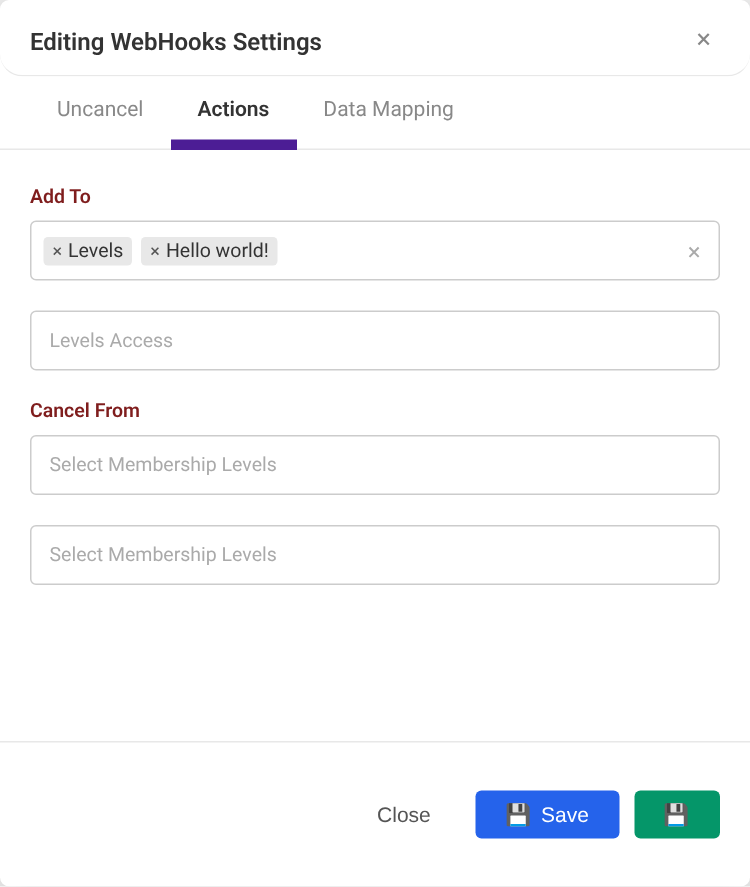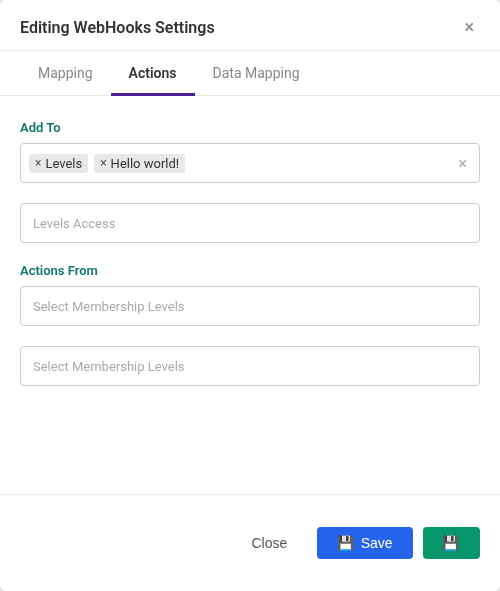--- a/index.html
+++ b/index.html
@@ -20,20 +20,21 @@
       display: flex;
       flex-direction: column;
       overflow: hidden;
     }
     .modal-header {
       display: flex;
       align-items: center;
       justify-content: space-between;
       padding: 16px 20px 12px 20px;
       border-bottom: 1px solid #e8e8e8;
+      border-radius: 15px;
     }
     .modal-title {
       font-size: 16px;
       font-weight: 600;
       color: #333;
     }
     .close-icon {
       font-size: 18px;
       color: #888;
       cursor: pointer;
@@ -49,38 +50,38 @@
       padding: 14px 18px 12px 18px;
       font-size: 14px;
       color: #888;
       cursor: pointer;
       border-bottom: 3px solid transparent;
       margin-bottom: -1px;
     }
     .tab.active {
       color: #333;
       font-weight: 600;
-      border-bottom: 3px solid #4c1d95;
+      border-bottom: 7px solid #4c1d95;
     }
     .modal-body {
       padding: 24px 20px 16px 20px;
       flex: 1;
       display: flex;
       flex-direction: column;
       gap: 20px;
     }
     .field-group {
       display: flex;
       flex-direction: column;
       gap: 8px;
     }
     .field-label {
       font-size: 13px;
       font-weight: 600;
-      color: #0f766e;
+      color: #7f1d1d;
     }
     .tags-input {
       border: 1px solid #ccc;
       border-radius: 4px;
       padding: 6px 8px;
       min-height: 40px;
       display: flex;
       align-items: center;
       gap: 6px;
       flex-wrap: wrap;
@@ -161,21 +162,21 @@
 
 <div class="modal">
 
   <div class="modal-header">
     <span class="modal-title">Editing WebHooks Settings</span>
     <span class="close-icon">×</span>
   </div>
 
   <div class="tabs">
     <div class="tab">
-      <span>Mapping</span>
+      <span>Uncancel</span>
     </div>
     <div class="tab active">
       <span>Actions</span>
     </div>
     <div class="tab">
       <span>Data Mapping</span>
     </div>
   </div>
 
   <div class="modal-body">
@@ -195,21 +196,21 @@
       </div>
     </div>
 
     <div class="field-group">
       <div class="select-input">
         <span>Levels Access</span>
       </div>
     </div>
 
     <div class="field-group">
-      <label class="field-label">Actions From</label>
+      <label class="field-label">Cancel From</label>
       <div class="select-input">
         <span>Select Membership Levels</span>
       </div>
     </div>
 
     <div class="field-group">
       <div class="select-input">
         <span>Select Membership Levels</span>
       </div>
     </div>

